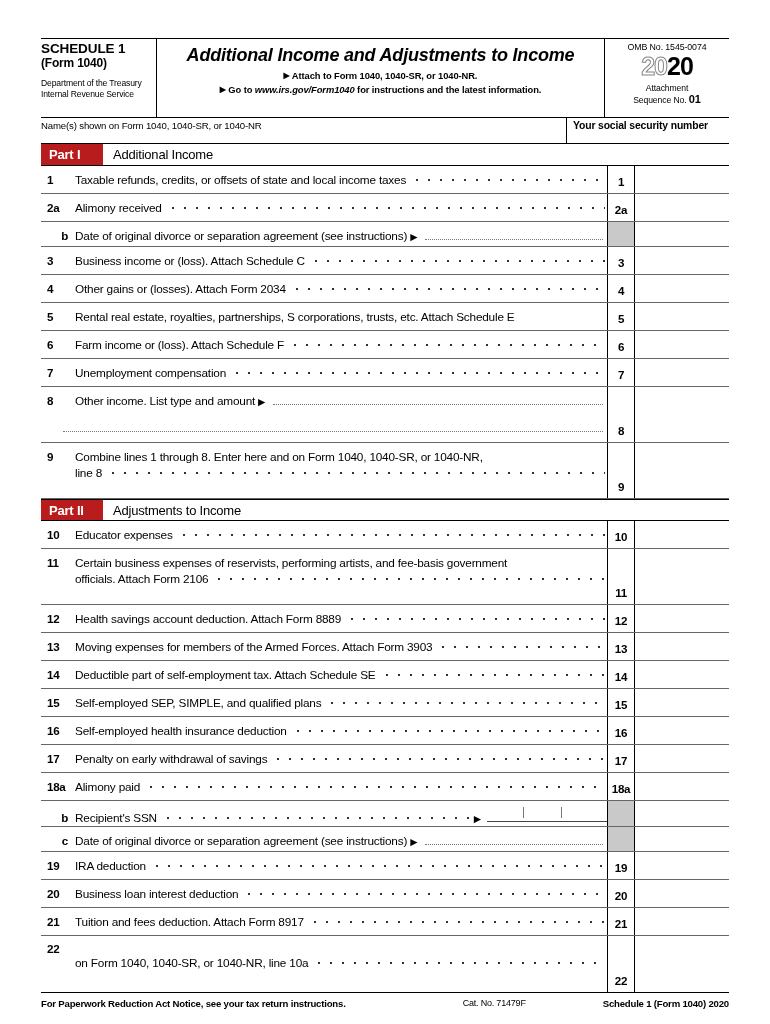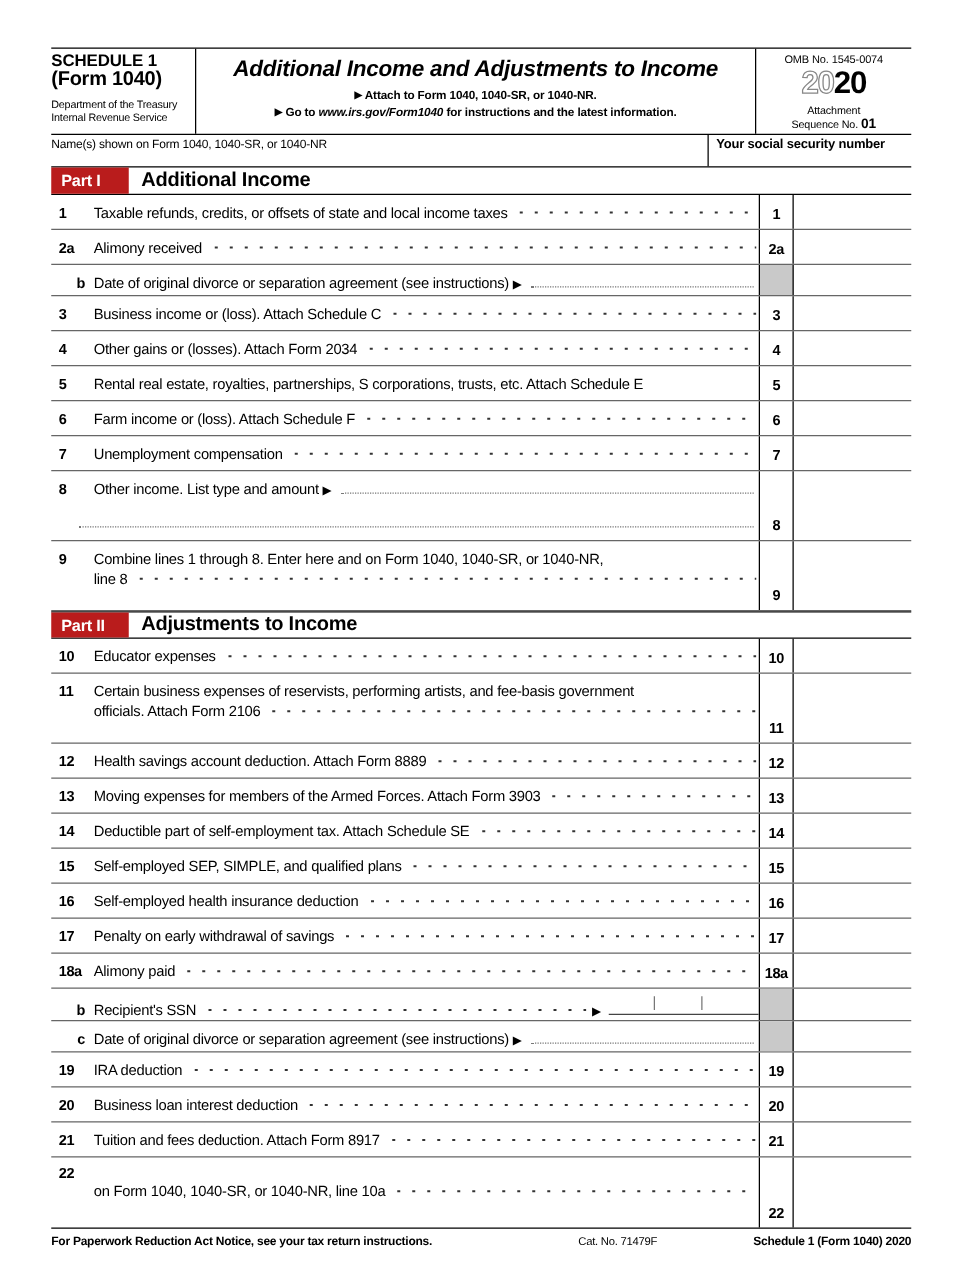--- a/index.html
+++ b/index.html
@@ -19,37 +19,37 @@
     position: absolute;
     left: 41px;
     top: 38px;
     width: 688px;
   }
 
   
   .form-header {
     display: flex;
     border-bottom: 1.6px solid #000;
-    height: 70px;
+    height: 80px;
     box-sizing: border-box;
   }
   .hdr-left {
     width: 116px;
     box-sizing: border-box;
     padding-top: 2px;
     border-right: 1.6px solid #000;
   }
   .sched-title {
     font-size: 13.5px;
     font-weight: bold;
     line-height: 15px;
     letter-spacing: -0.1px;
   }
   .sched-sub {
-    font-size: 16px;
+    font-size: 12px;
     font-weight: bold;
     line-height: 15px;
     letter-spacing: -0.2px;
   }
   .dept {
     font-size: 8.6px;
     line-height: 11px;
     margin-top: 7px;
     letter-spacing: -0.15px;
   }
@@ -153,22 +153,22 @@
     font-size: 13px;
     font-weight: bold;
     padding: 0 7px 0 8px;
     display: flex;
     align-items: center;
     letter-spacing: -0.2px;
     min-width: 62px;
     box-sizing: border-box;
   }
   .part-name {
-    font-size: 16px;
-    font-weight: bold;
+    font-size: 13px;
+    font-weight: normal;
     display: flex;
     align-items: center;
     padding-left: 10px;
     letter-spacing: -0.2px;
     text-align: right;
   }
 
   
   .rows { border-bottom: 0; }
 

